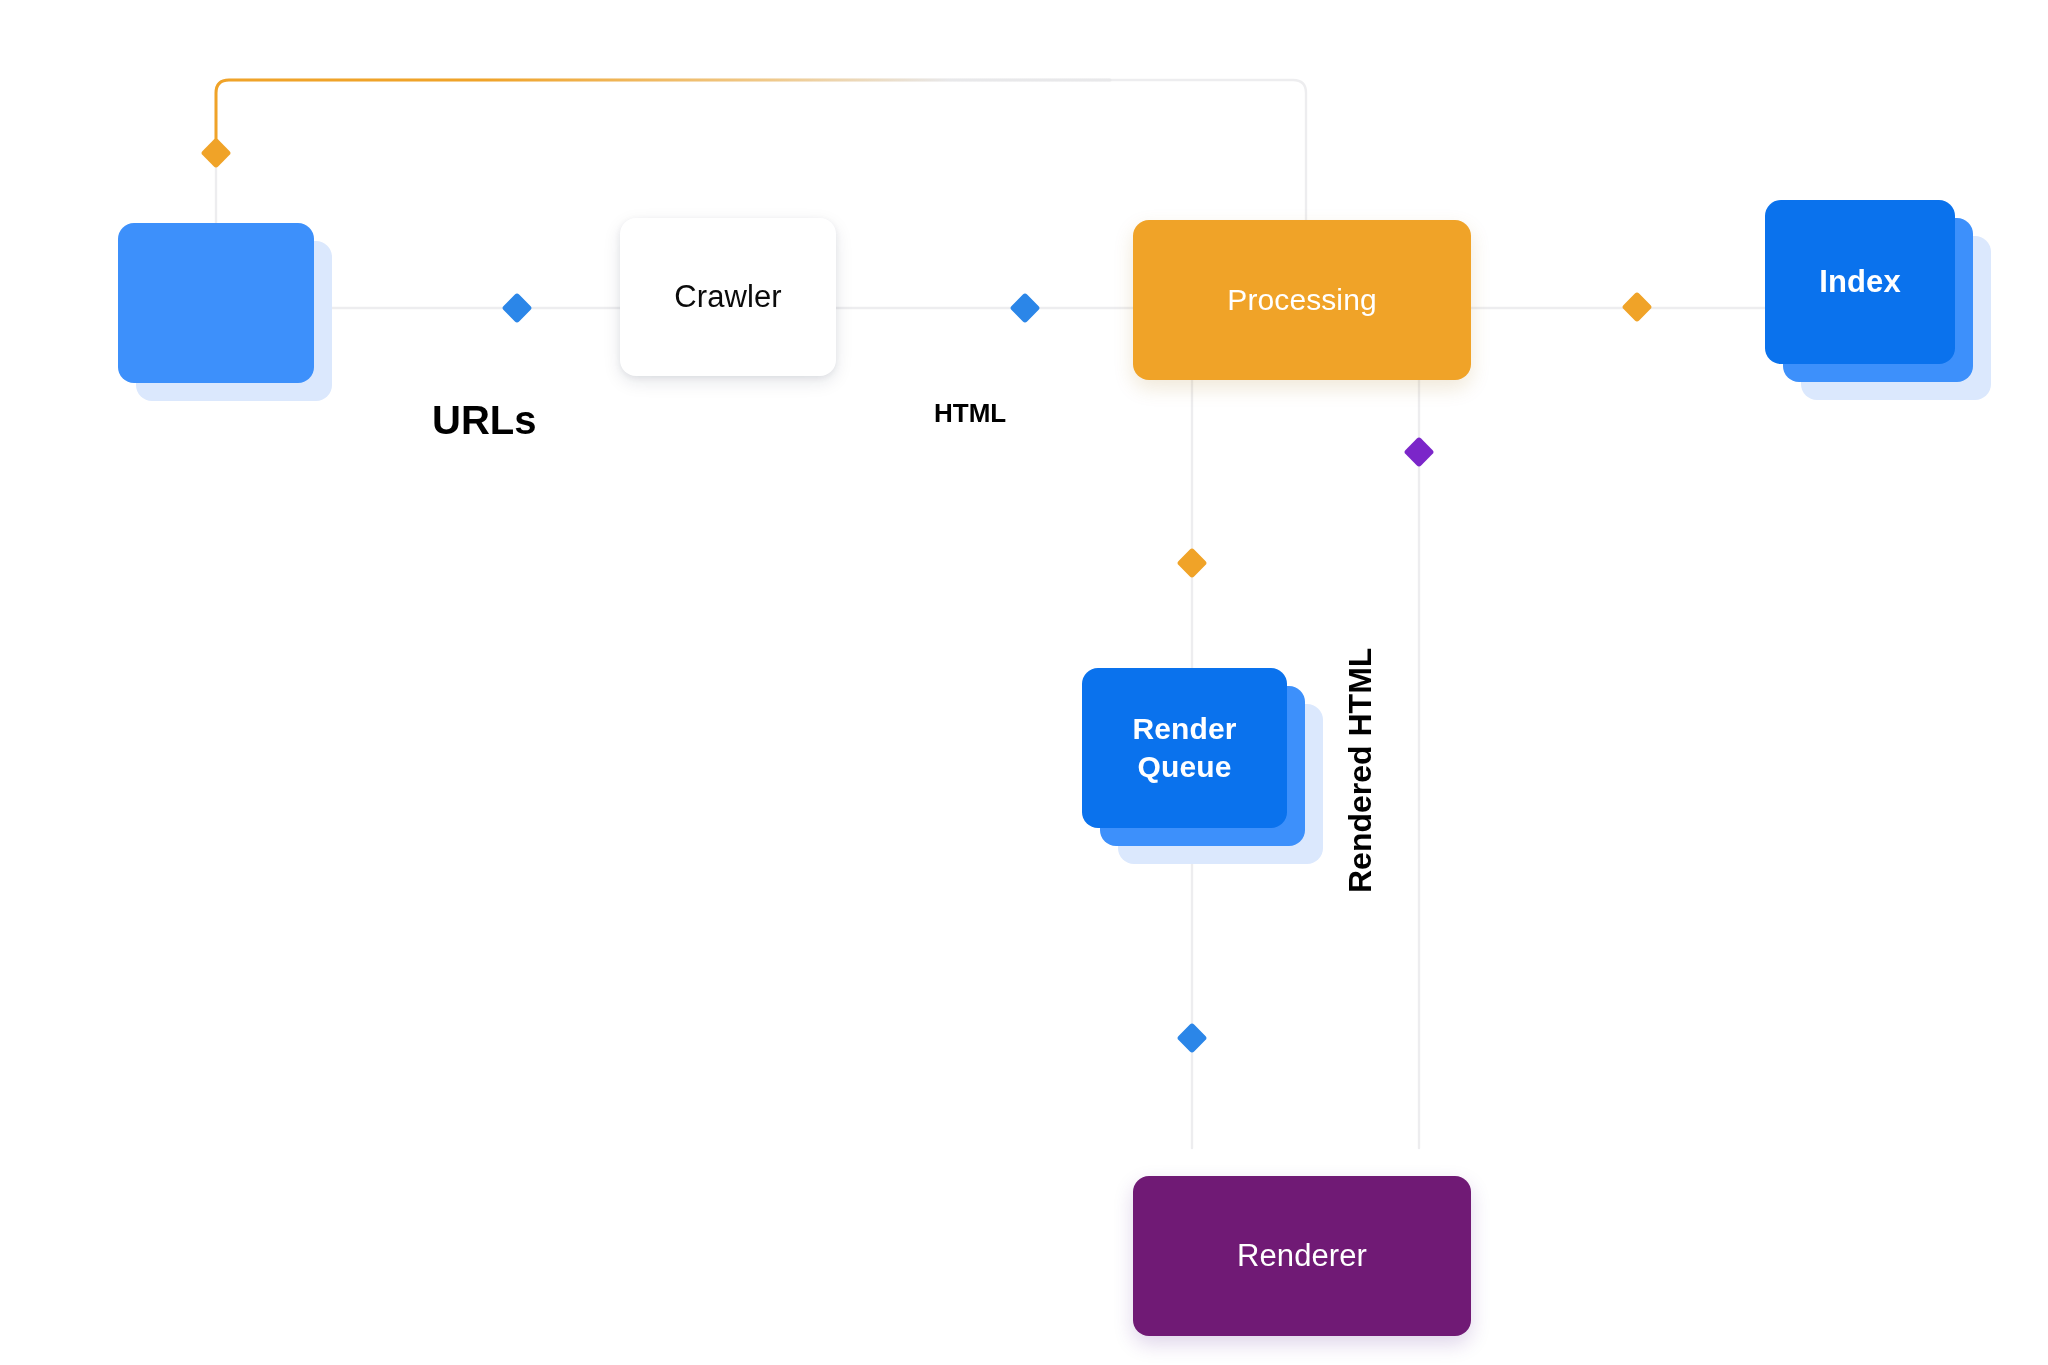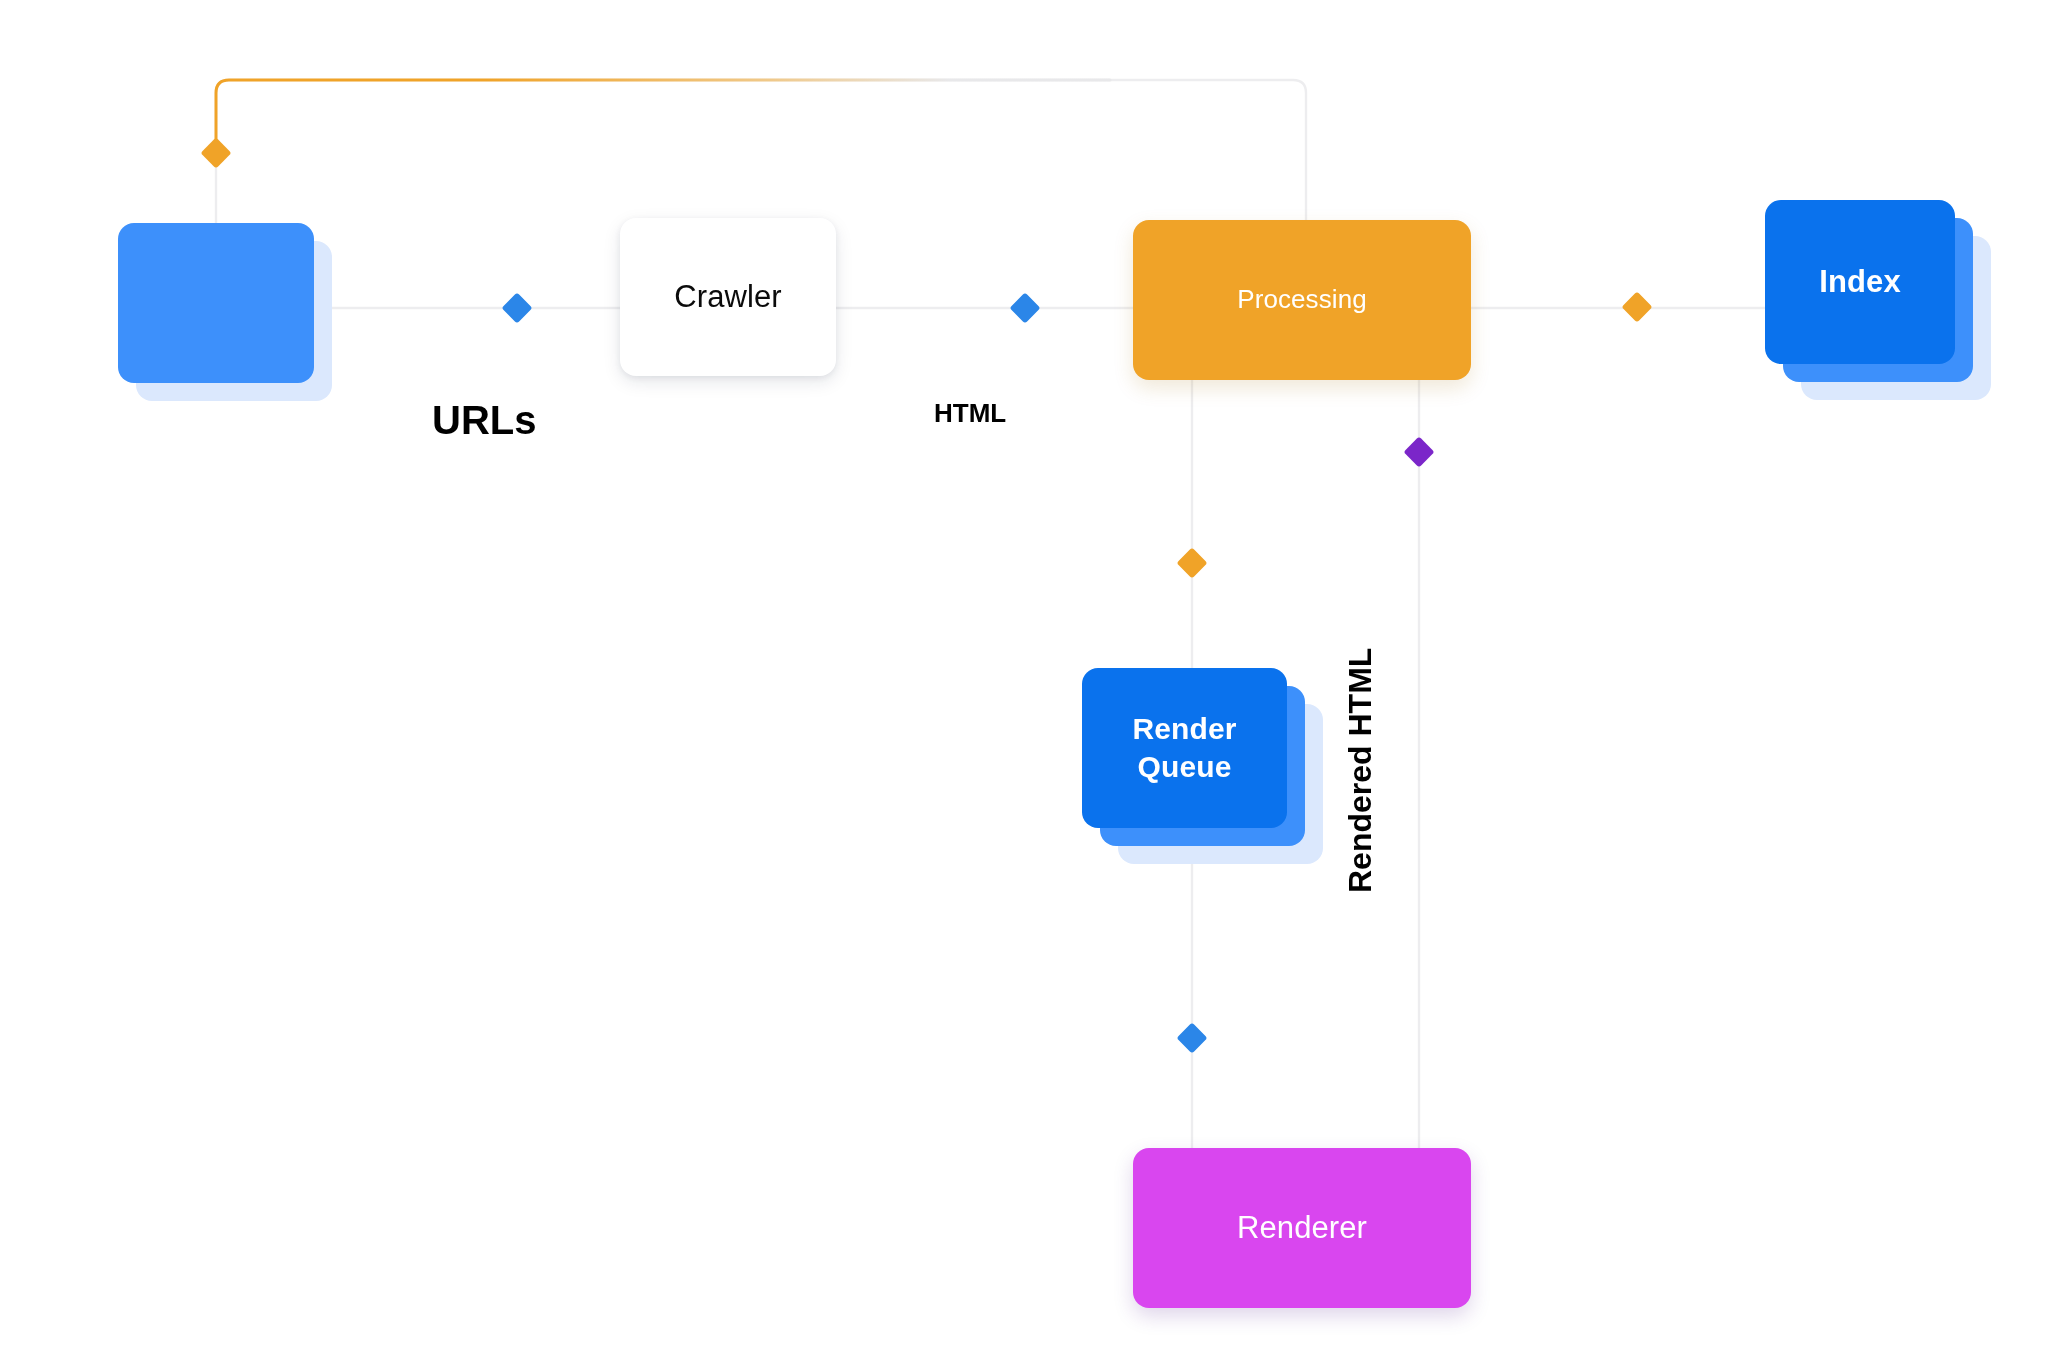--- a/index.html
+++ b/index.html
@@ -45,23 +45,24 @@
     background: #ffffff;
     color: #0b0b0b;
     box-shadow: 0 6px 18px rgba(20,30,60,.10), 0 2px 6px rgba(20,30,60,.07);
   }
   .node.flat-orange {
     background: #F0A328;
     color: #ffffff;
     box-shadow: 0 8px 20px rgba(160,110,10,.16);
   }
   .node.flat-purple {
-    background: #d946ef;
+    background: #701a75;
     color: #ffffff;
     box-shadow: 0 8px 20px rgba(80,20,140,.18);
+    margin-top: 28px;
   }
 
   
   .stack { position: absolute; }
   .stack .layer {
     position: absolute;
     border-radius: 16px;
     box-sizing: border-box;
   }
   .stack .l3 { background: #dbe8fd; }
@@ -197,21 +198,21 @@
 
   <div class="stack" style="left:100px; top:205px; width:232px; height:196px;">
     <div class="layer l3" style="left:36px; top:36px; width:196px; height:160px;"></div>
     <div class="layer l2" style="left:18px; top:18px; width:196px; height:160px;"></div>
   </div>
 
   <div class="node flat-white" style="left:620px; top:218px; width:216px; height:158px; font-size:31px;">
     <span>Crawler</span>
   </div>
 
-  <div class="node flat-orange" style="left:1133px; top:220px; width:338px; height:160px; font-size:26px;">
+  <div class="node flat-orange" style="left:1133px; top:220px; width:338px; height:160px; font-size:30px;">
     <span>Processing</span>
   </div>
 
   <div class="stack" style="left:1765px; top:200px; width:226px; height:200px;padding-left:16px;">
     <div class="layer l3" style="left:36px; top:36px; width:190px; height:164px;"></div>
     <div class="layer l2" style="left:18px; top:18px; width:190px; height:164px;"></div>
     <div class="layer l1" style="left:0px; top:0px; width:190px; height:164px; font-size:31px;">Index</div>
   </div>
 
   <div class="stack" style="left:1082px; top:668px; width:241px; height:196px;">

